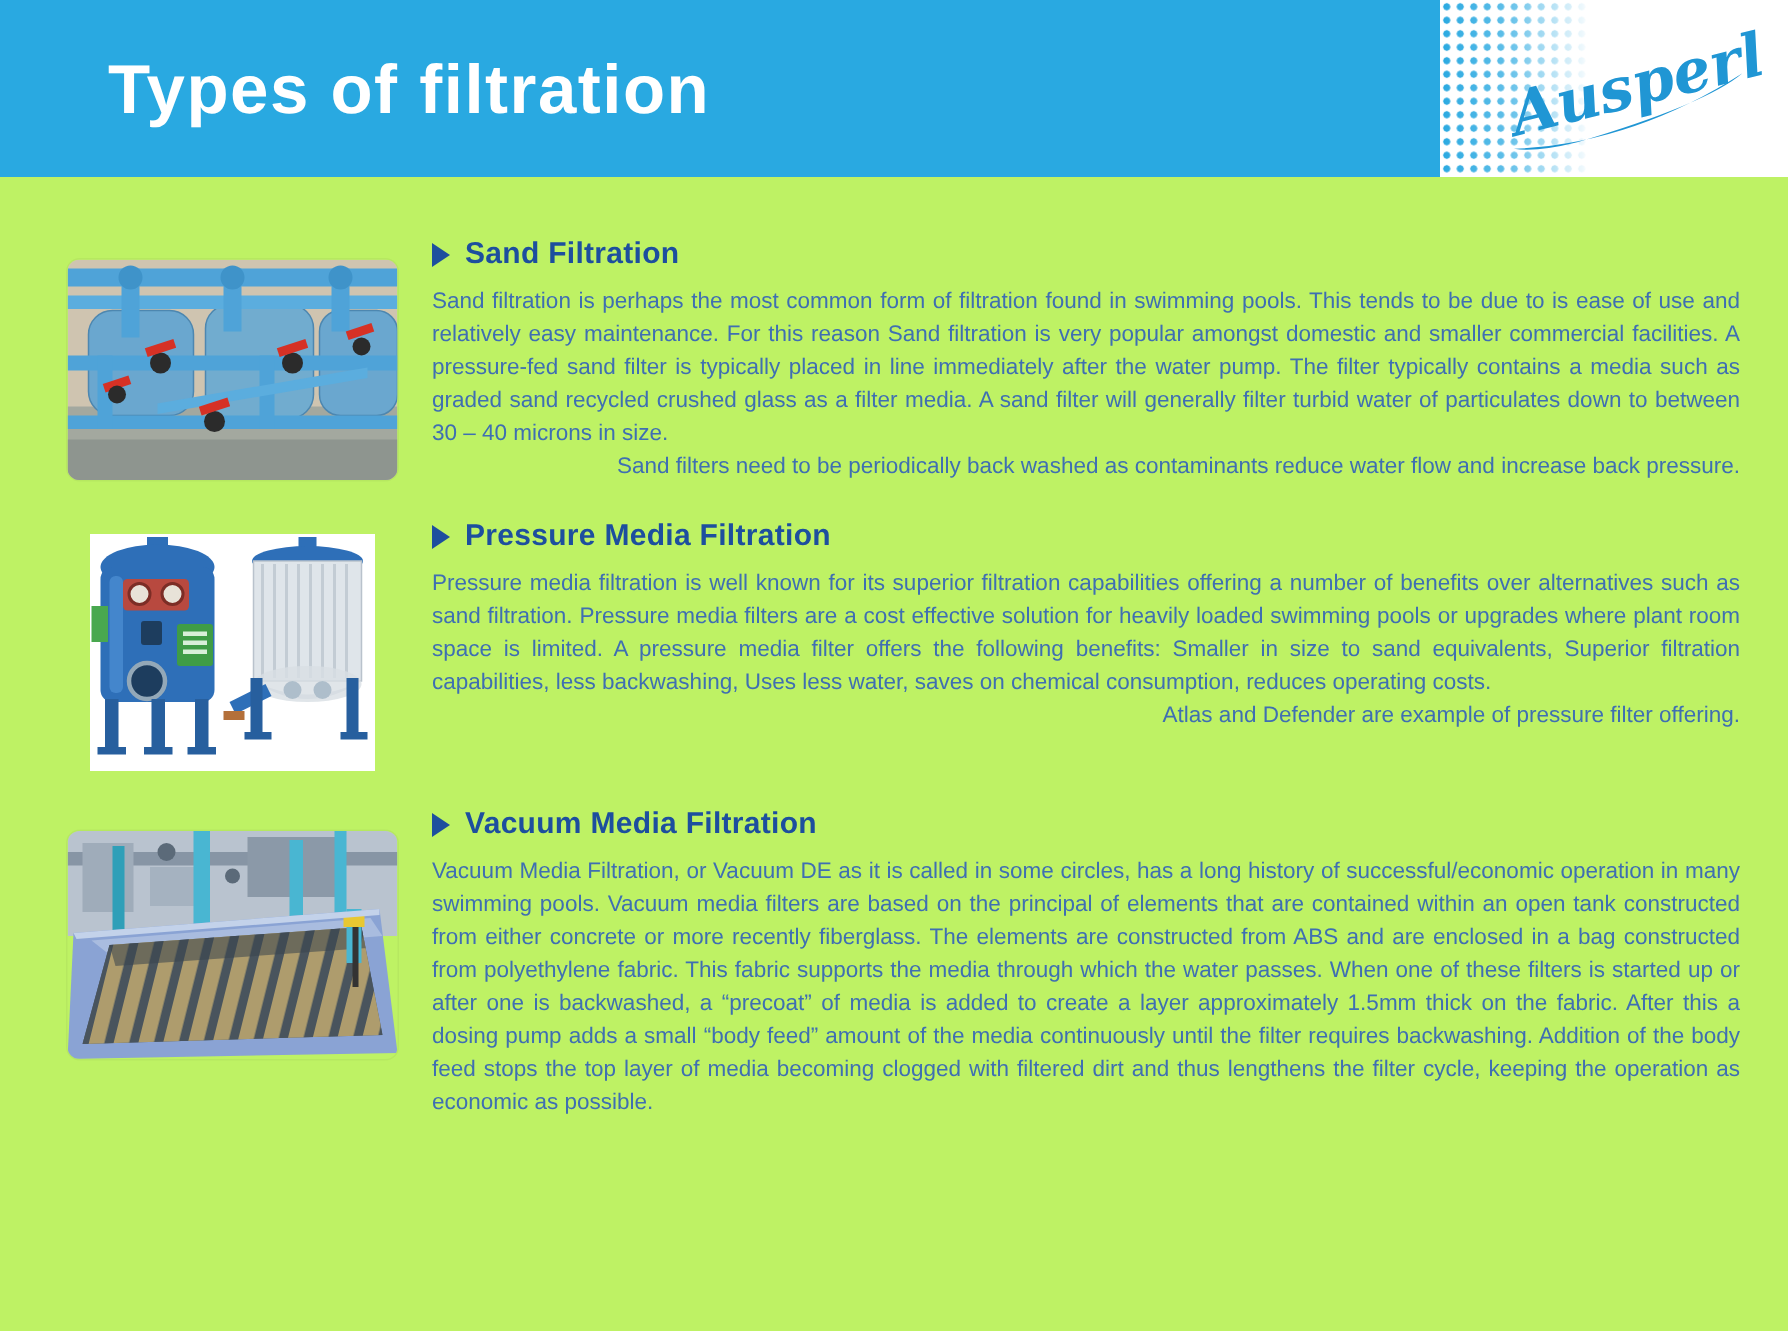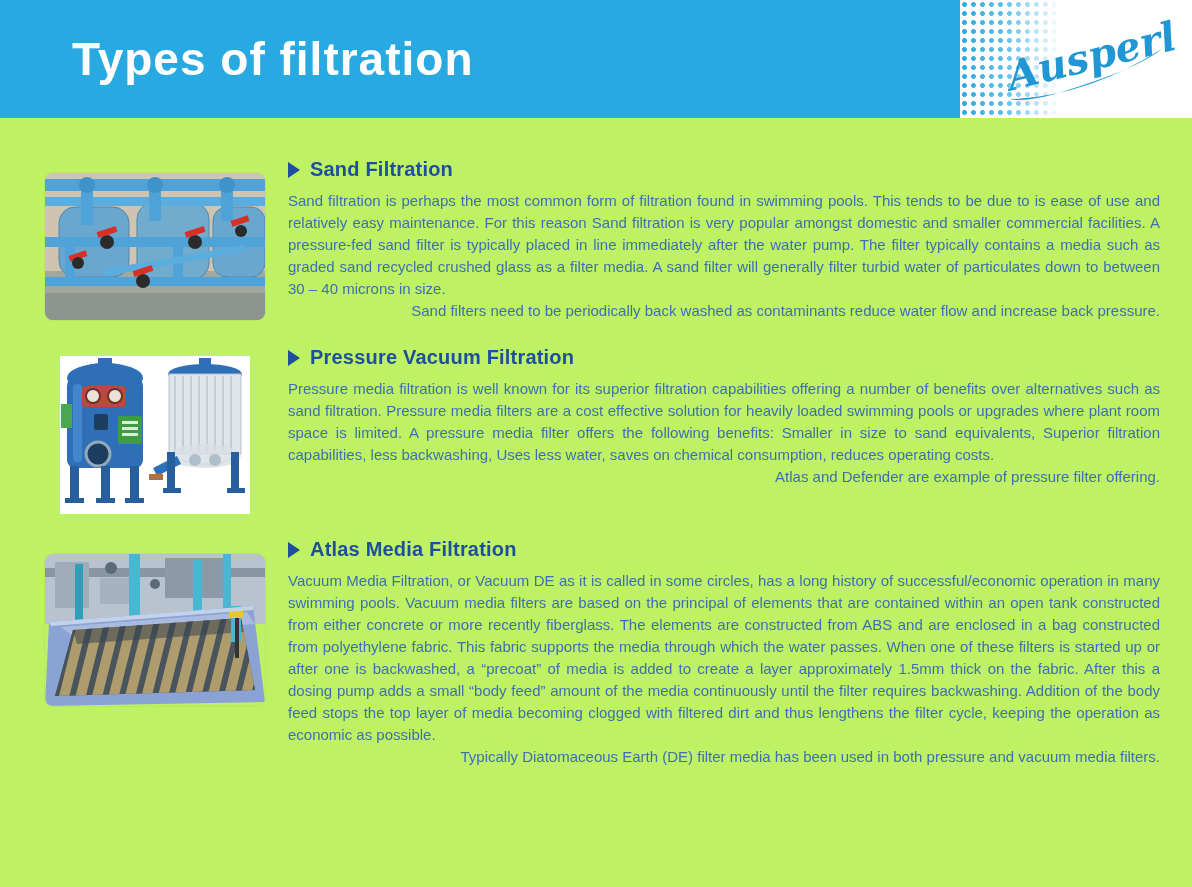--- a/index.html
+++ b/index.html
@@ -201,21 +201,21 @@
               <rect x="0" y="132" width="18" height="5" fill="#275f9e"></rect>
               <rect x="64" y="132" width="18" height="5" fill="#275f9e"></rect>
               <rect x="-14" y="118" width="14" height="6" fill="#b4703a"></rect>
             </g>
           </svg>
         </figure>
       </div>
       <div class="section-text">
         <h2 class="section-heading">
           <span class="bullet"></span>
-          <span>Pressure Vacuum Filtration</span>
+          <span>Pressure Media Filtration</span>
         </h2>
         <p class="body-par">Pressure media filtration is well known for its superior filtration capabilities offering a number of benefits over alternatives such as sand filtration. Pressure media filters are a cost effective solution for heavily loaded swimming pools or upgrades where plant room space is limited. A pressure media filter offers the following benefits: Smaller in size to sand equivalents, Superior filtration capabilities, less backwashing, Uses less water, saves on chemical consumption, reduces operating costs.</p>
         <p class="body-par note-par">Atlas and Defender are example of pressure filter offering.</p>
       </div>
     </div>
 
     <div class="section">
       <div class="fig-col">
         <figure class="photo fig3">
           <svg width="220" height="152" viewBox="0 0 220 152">
@@ -254,23 +254,22 @@
             <rect x="184" y="56" width="14" height="8" fill="#e8c832"></rect>
             <rect x="190" y="64" width="4" height="40" fill="#333333"></rect>
 
             <polygon points="4,68 208,52 208,56 6,72" fill="#c3d2ea"></polygon>
           </svg>
         </figure>
       </div>
       <div class="section-text">
         <h2 class="section-heading">
           <span class="bullet"></span>
-          <span>Atlas Media Filtration</span>
+          <span>Vacuum Media Filtration</span>
         </h2>
         <p class="body-par">Vacuum Media Filtration, or Vacuum DE as it is called in some circles, has a long history of successful/economic operation in many swimming pools. Vacuum media filters are based on the principal of elements that are contained within an open tank constructed from either concrete or more recently fiberglass. The elements are constructed from ABS and are enclosed in a bag constructed from polyethylene fabric. This fabric supports the media through which the water passes. When one of these filters is started up or after one is backwashed, a “precoat” of media is added to create a layer approximately 1.5mm thick on the fabric. After this a dosing pump adds a small “body feed” amount of the media continuously until the filter requires backwashing. Addition of the body feed stops the top layer of media becoming clogged with filtered dirt and thus lengthens the filter cycle, keeping the operation as economic as possible.</p>
-        <p class="body-par note-par">Typically Diatomaceous Earth (DE) filter media has been used in both pressure and vacuum media filters.</p>
       </div>
     </div>
 
   </div>
 
 
 </div>
 
 </body></html>

